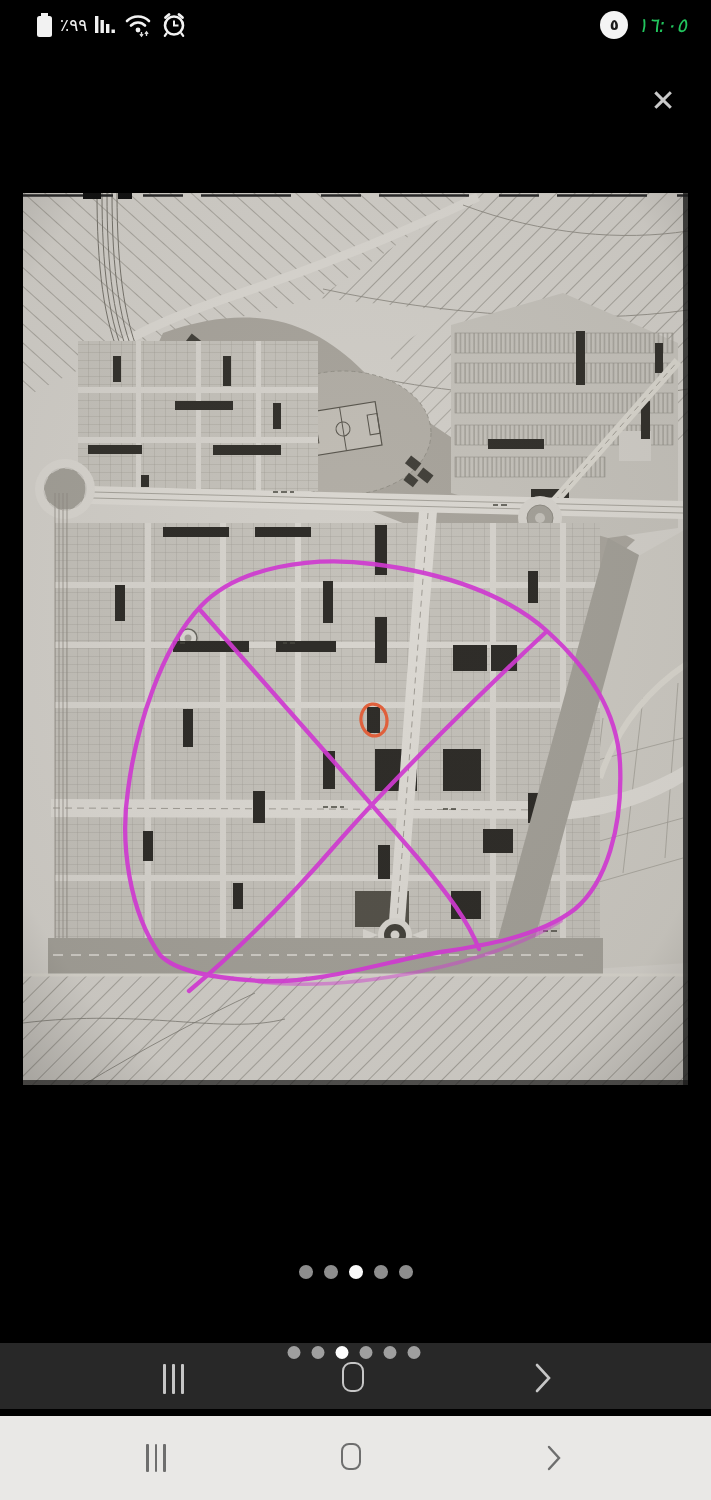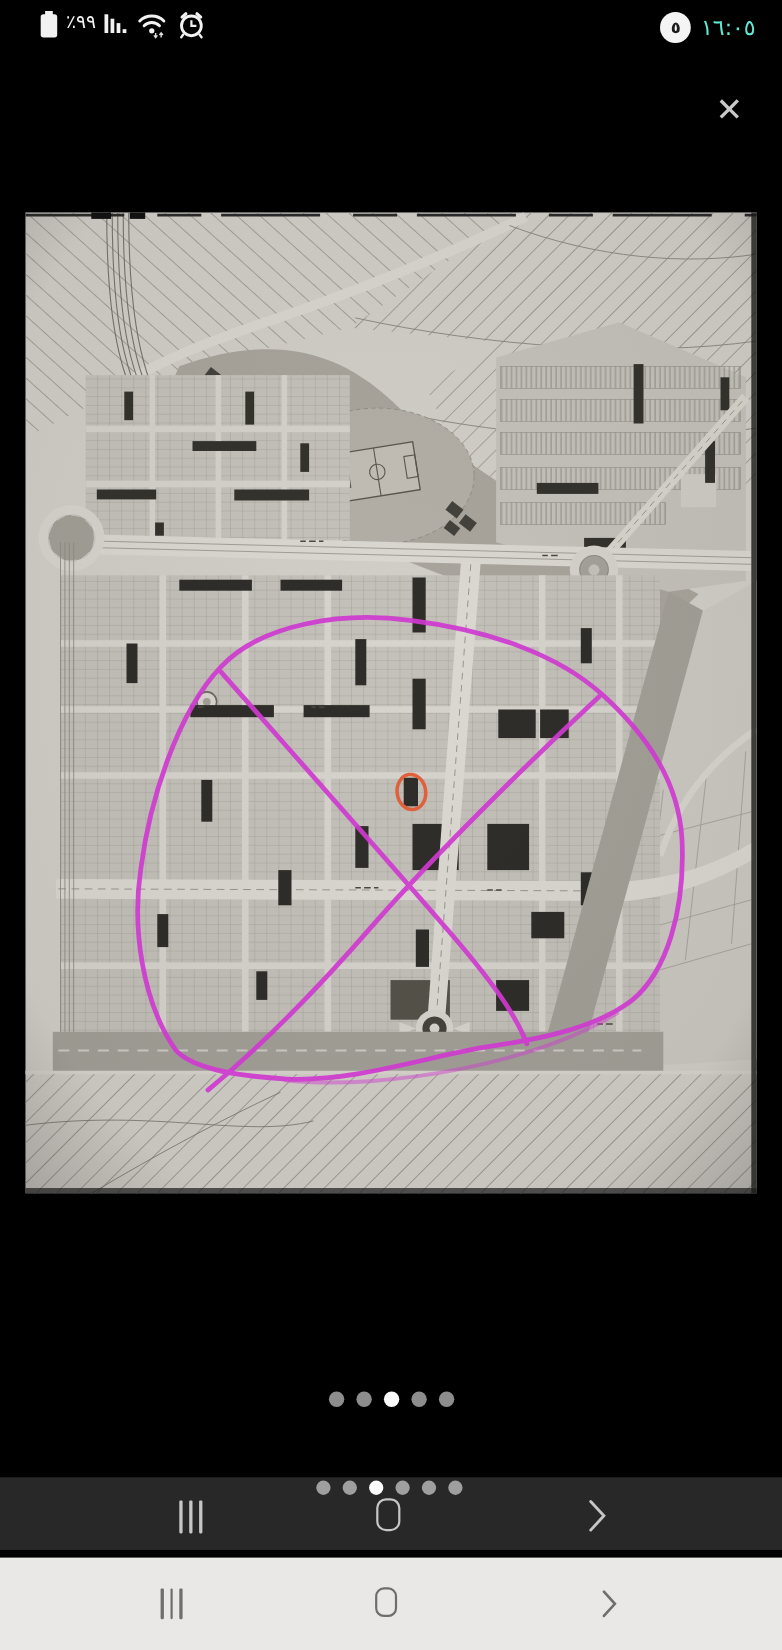--- a/index.html
+++ b/index.html
@@ -1,23 +1,23 @@
 <!DOCTYPE html>
 <html><head>
 <meta charset="utf-8">
 <style>
   html,body{margin:0;padding:0;background:#000;}
   #screen{position:relative;width:711px;height:1500px;background:#000;overflow:hidden;
           font-family:"Liberation Sans",sans-serif;}
   .bidi{unicode-bidi:bidi-override;direction:ltr;}
   
-  .status-left{position:absolute;left:36px;top:10px;height:30px;display:flex;gap:7px;}
+  .status-left{position:absolute;left:36px;top:10px;height:30px;display:flex;align-items:center;gap:7px;}
   .status-right{position:absolute;right:24px;top:8px;height:34px;display:flex;align-items:center;gap:9px;}
   .batt-pct{color:#f2f2f2;font-size:17px;font-family:"DejaVu Sans",sans-serif;}
-  .time{color:#5eead4;font-size:20px;font-family:"DejaVu Sans",sans-serif;}
+  .time{color:#22c55e;font-size:20px;font-family:"DejaVu Sans",sans-serif;font-style:italic;}
   .badge{width:28px;height:28px;border-radius:50%;background:#f4f4f4;color:#1b1b1b;
          display:flex;align-items:center;justify-content:center;font-size:15px;font-weight:bold;
          font-family:"DejaVu Sans",sans-serif;}
   
   .close-btn{position:absolute;left:641px;top:79px;width:44px;height:44px;line-height:44px;
              text-align:center;color:#c9c9c9;font-size:30px;background:none;border:none;padding:0;cursor:pointer;}
   
   .photo{position:absolute;left:23px;top:193px;width:665px;height:892px;}
   
   .pager{position:absolute;left:0;top:1265px;width:711px;display:flex;justify-content:center;gap:11px;}

